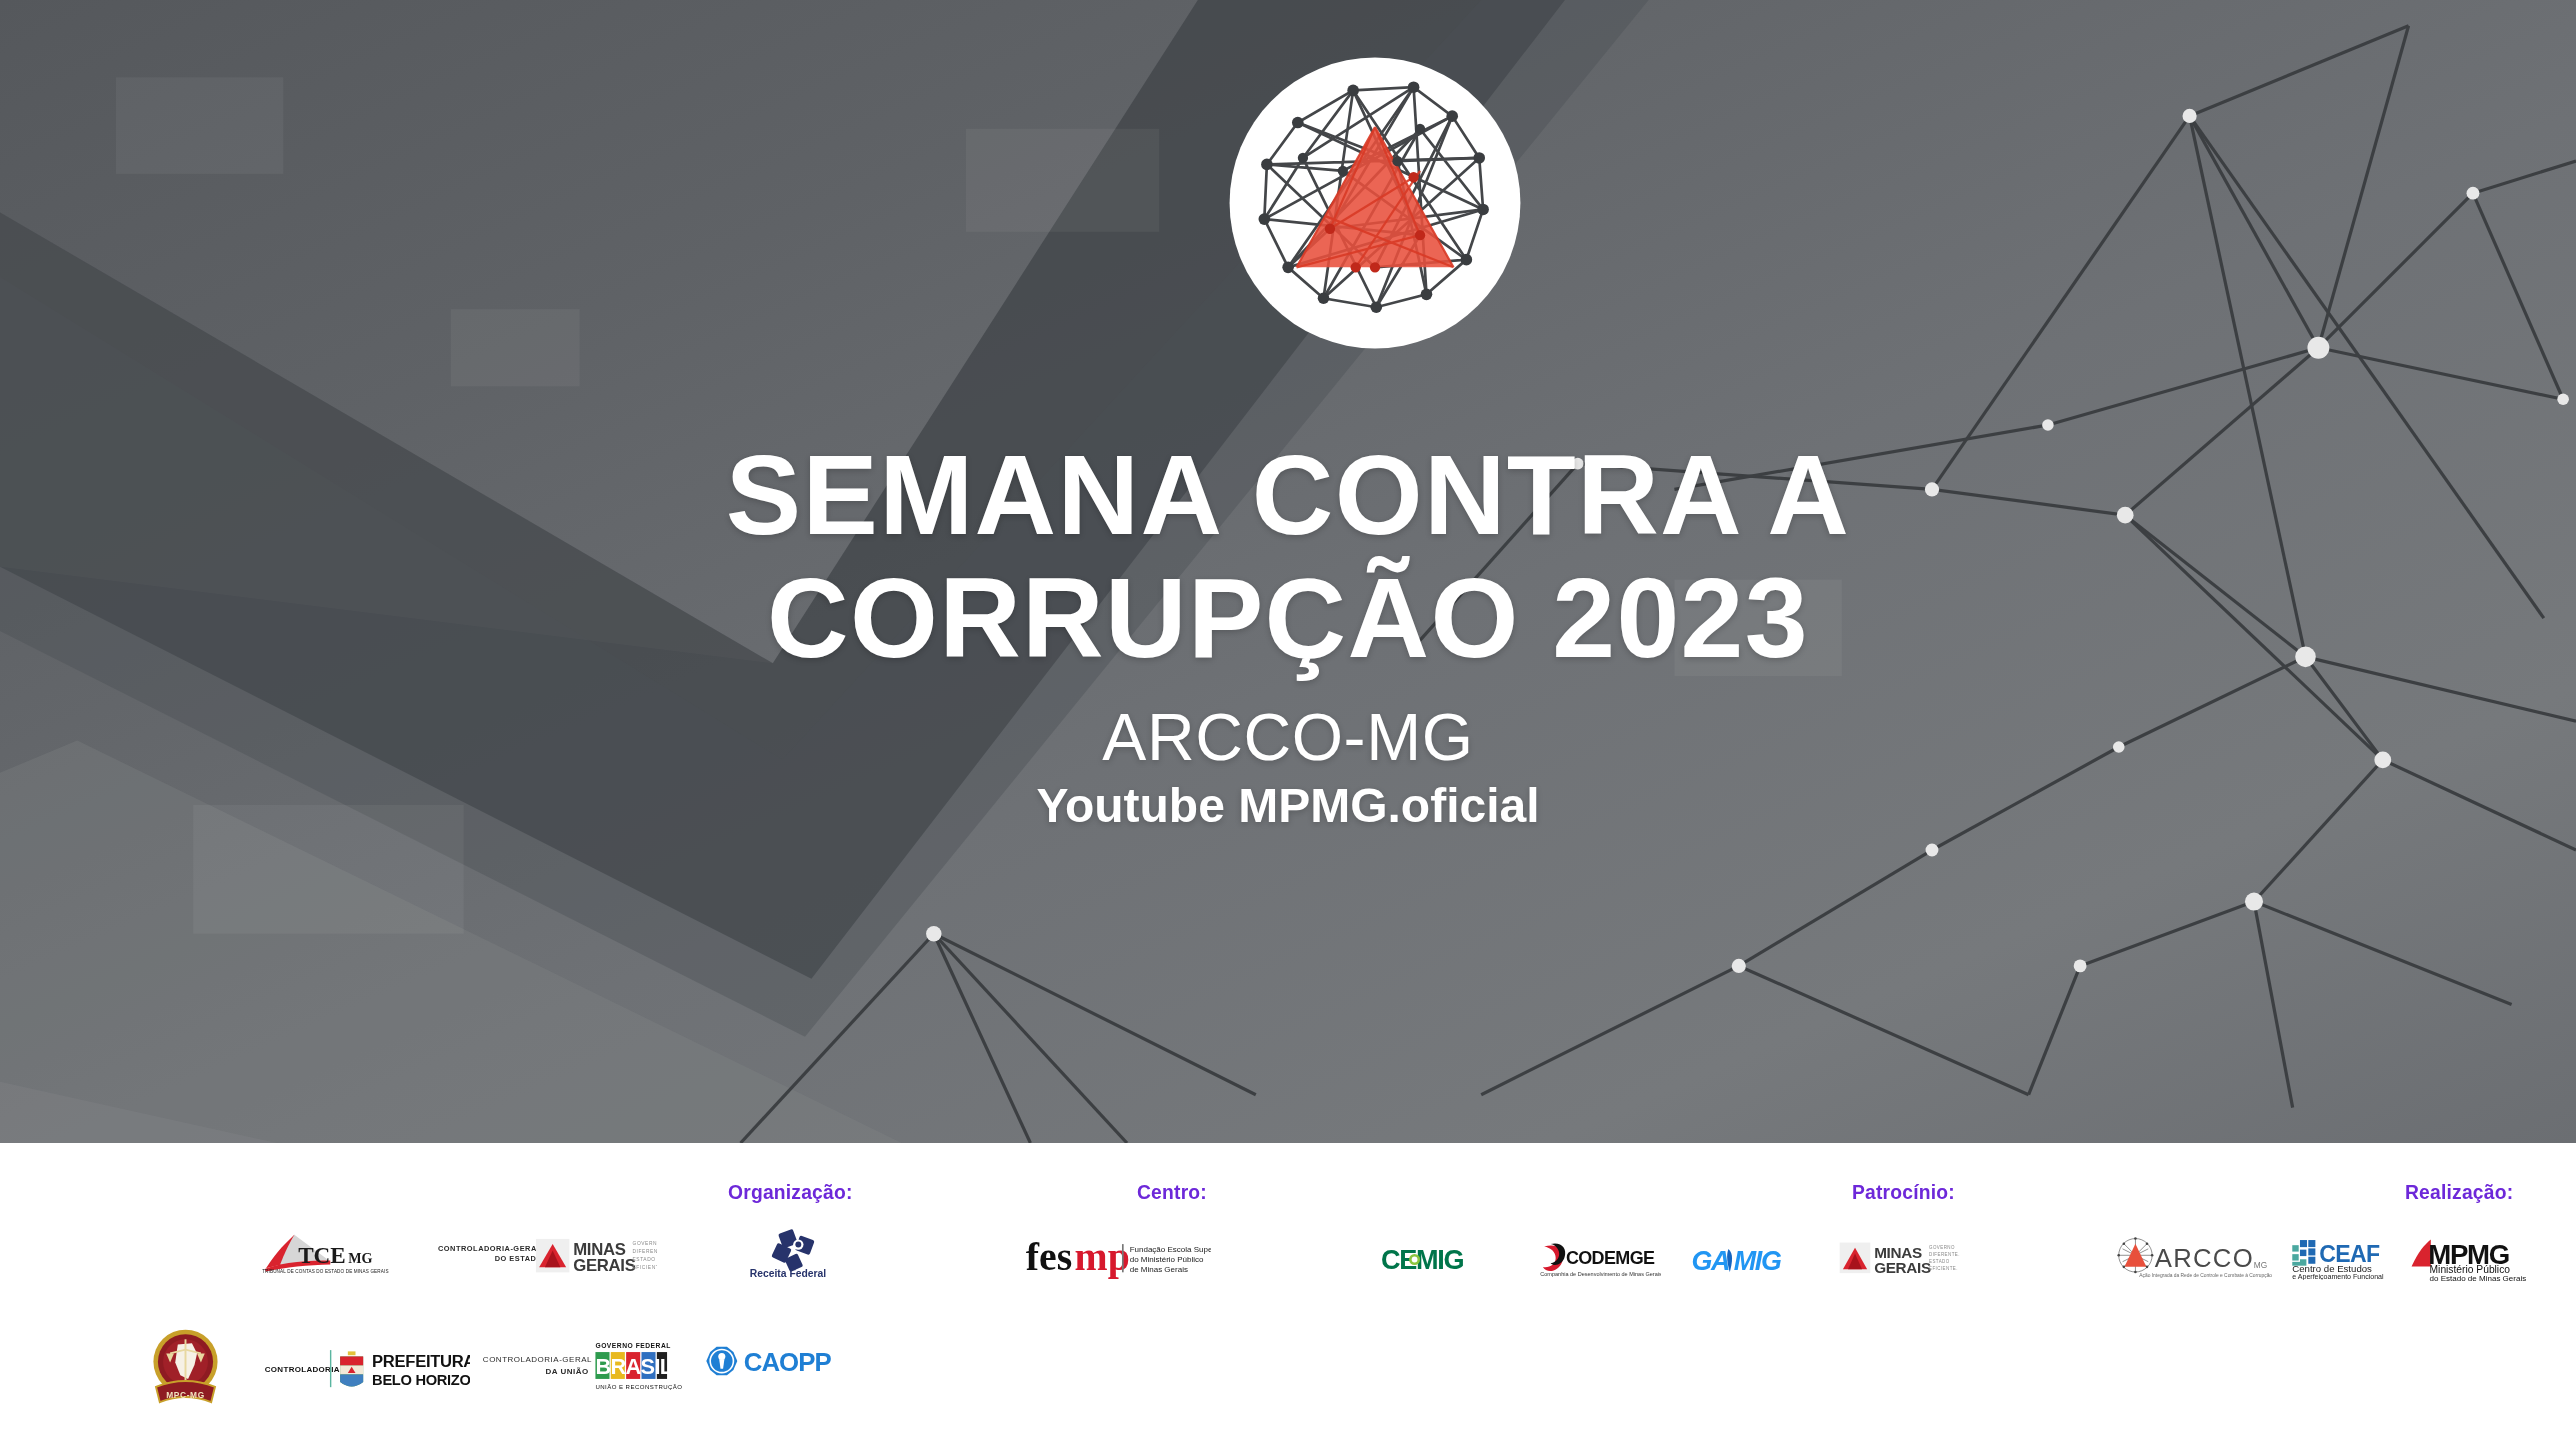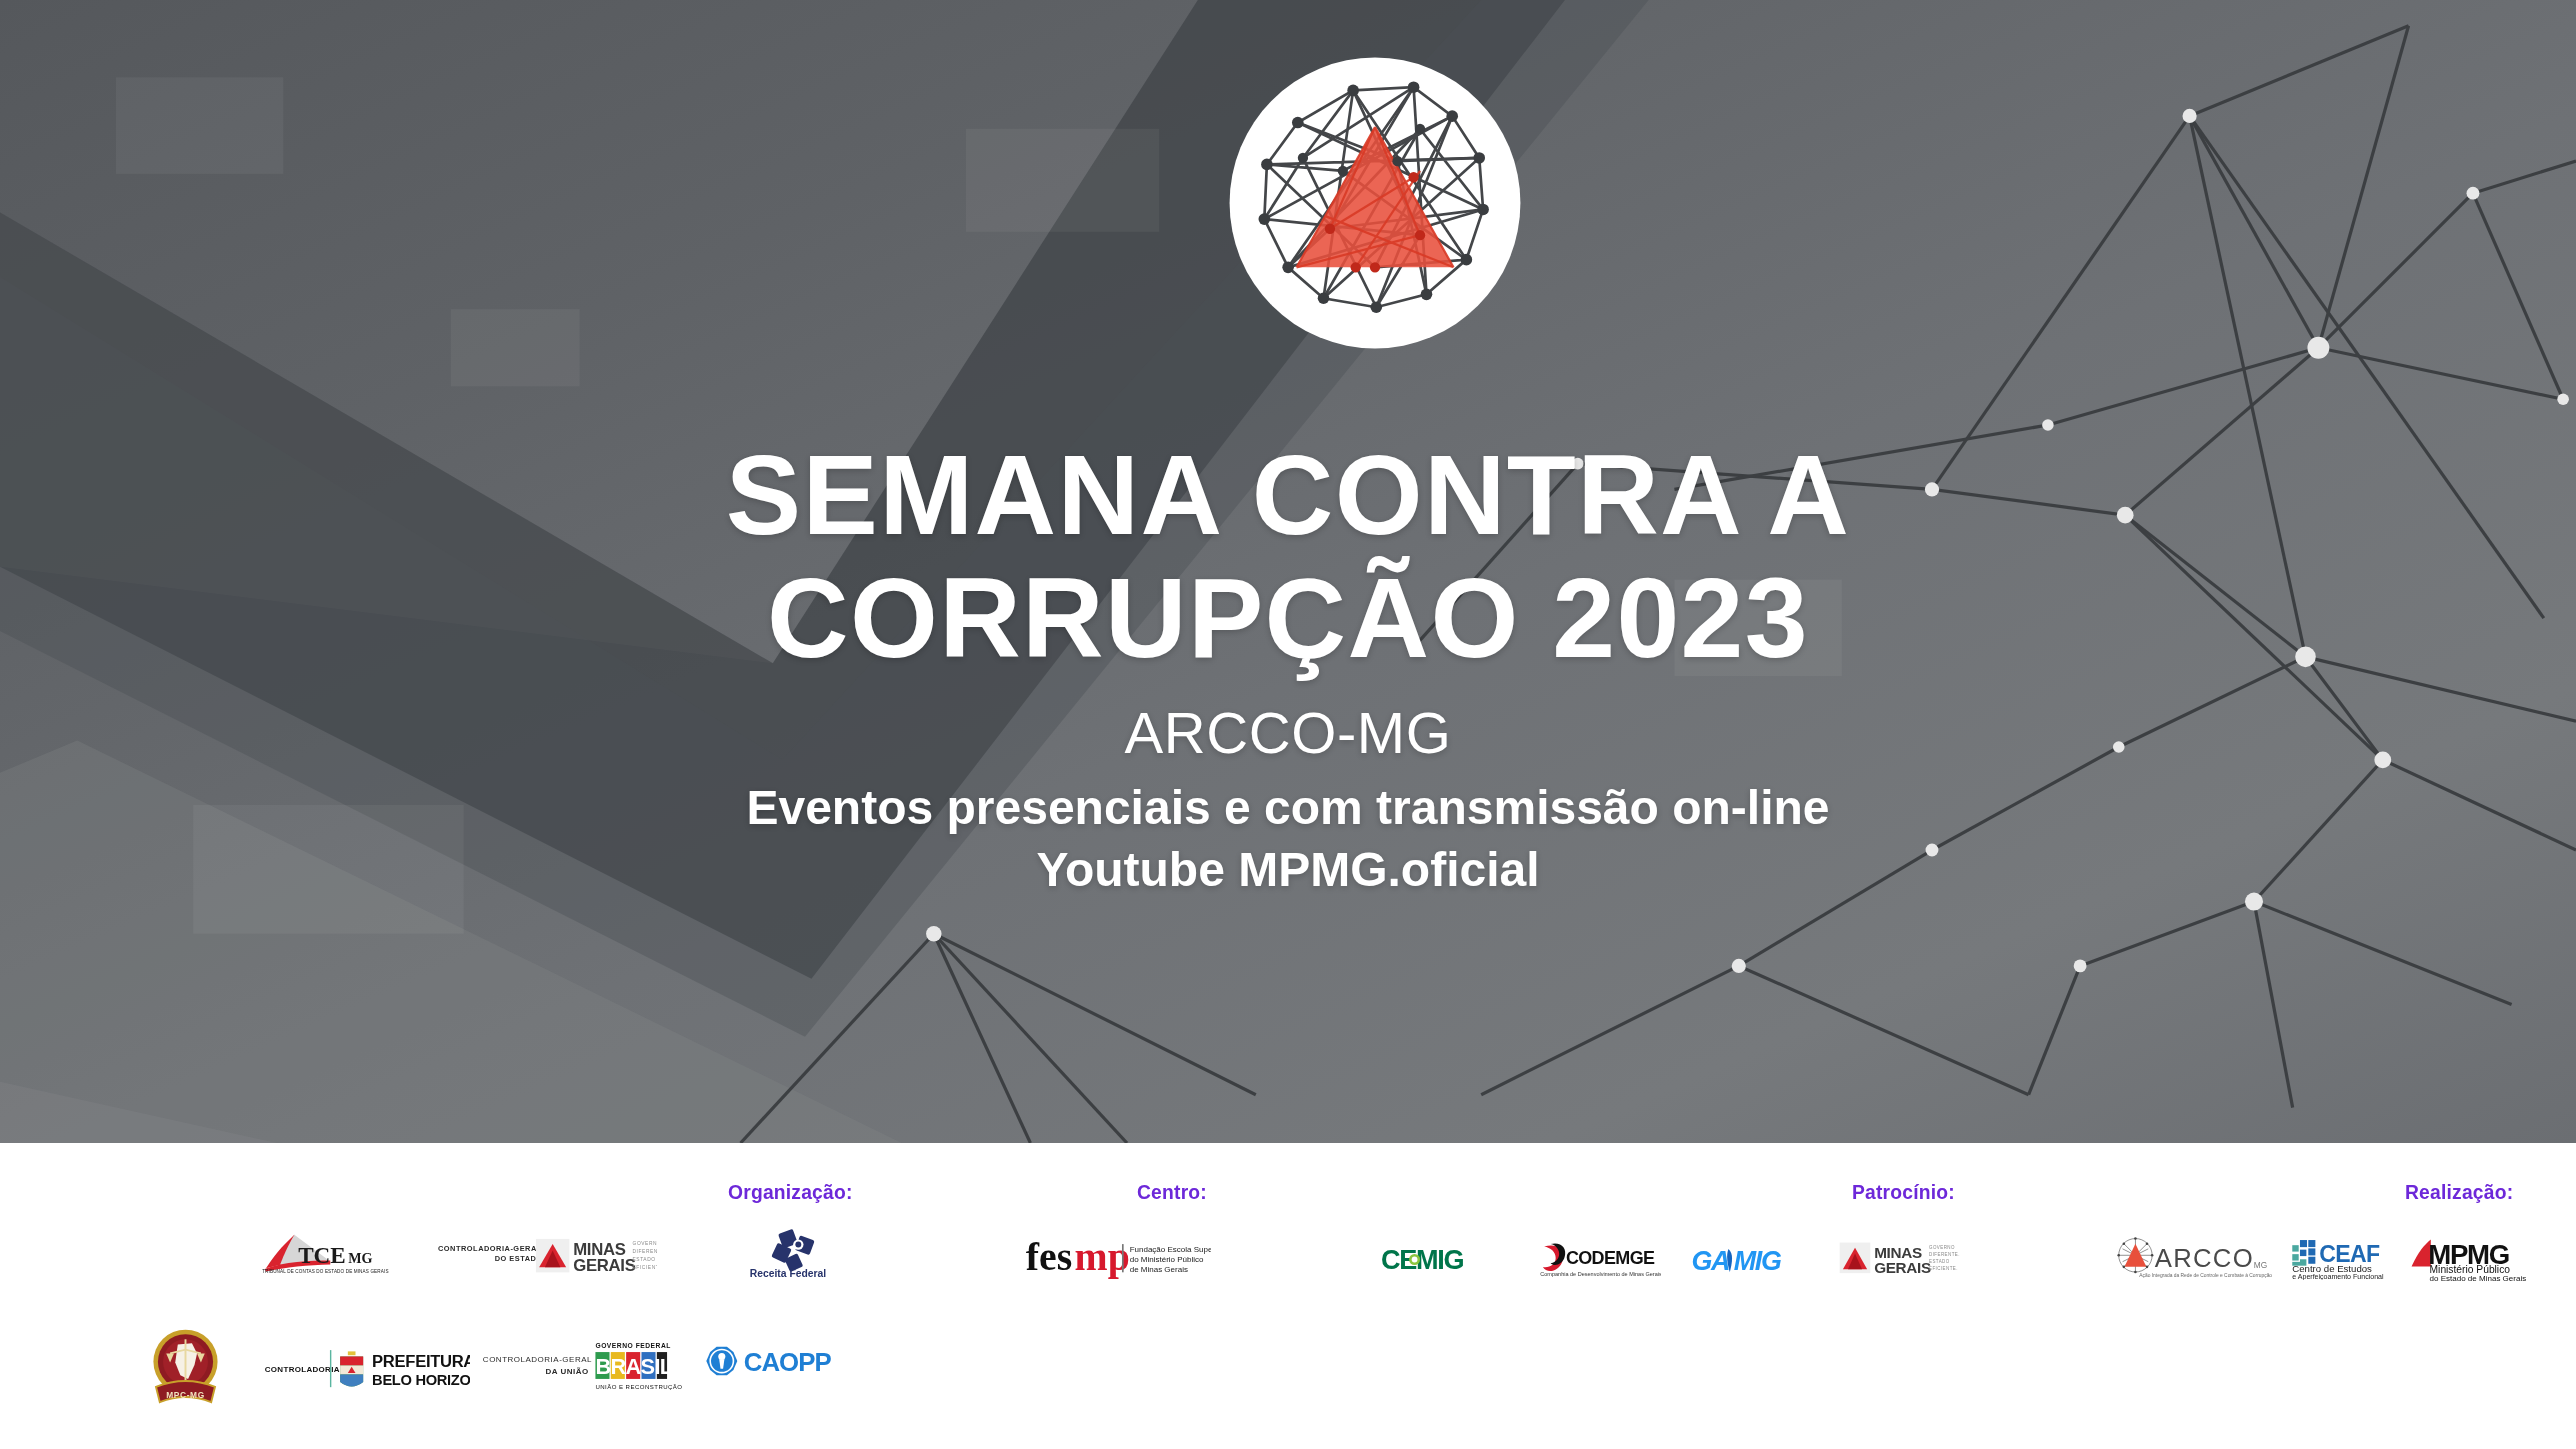--- a/index.html
+++ b/index.html
@@ -14,21 +14,21 @@
   
   .logo-wrap{position:absolute;left:1227px;top:55px;width:296px;height:296px;}
   .logo-svg{width:296px;height:296px;display:block;}
 
   
   .title-block{position:absolute;left:0;top:438px;width:2576px;text-align:center;}
   .t-line{color:#ffffff;font-weight:bold;letter-spacing:1.3px;line-height:1.02;
           text-shadow:0 1.9px 6.4px rgba(0,0,0,.20);}
   .t1{font-size:113px;margin:0;}
   .t2{font-size:113px;margin:8px;}
-  .sub1{color:#fff;font-size:58px;font-weight:400;letter-spacing:0.6px;margin:22px 0 0 0;
+  .sub1{color:#fff;font-size:66px;font-weight:400;letter-spacing:0.6px;margin:22px 0 0 0;
         text-shadow:0 1.9px 6.4px rgba(0,0,0,.20);}
   .sub2{color:#fff;font-size:48px;font-weight:bold;margin:11.6px 0 0 0;line-height:1.28;
         text-shadow:0 1.9px 6.4px rgba(0,0,0,.20);}
 
   
   .footer{position:absolute;left:0;top:1143px;width:2576px;height:306px;background:#ffffff;}
   .f-label{position:absolute;font-size:19.3px;font-weight:bold;color:#6d28d9;white-space:nowrap;letter-spacing:0.2px;}
   .lbl-org{left:728px;top:1182px;}
   .lbl-apoio{left:1137px;top:1182px;}
   .lbl-patro{left:1852px;top:1182px;}
@@ -180,21 +180,20 @@
           <circle cx="290" cy="190" r="8"></circle>
             <circle cx="200" cy="330" r="8"></circle>
         </g>
       </svg>
     </div>
 
     <div class="title-block">
       <div class="t-line t1">SEMANA CONTRA A</div>
       <div class="t-line t2">CORRUPÇÃO 2023</div>
       <div class="sub1">ARCCO-MG</div>
-      <div class="sub2">Eventos presenciais e com transmissão on-line</div>
       <div class="sub2" style="margin-top:0">Youtube MPMG.oficial</div>
     </div>
   </div>
 
   <div class="footer"></div>
 
   <div class="f-label lbl-org">Organização:</div>
   <div class="f-label lbl-apoio">Centro:</div>
   <div class="f-label lbl-patro">Patrocínio:</div>
   <div class="f-label lbl-real">Realização:</div>

